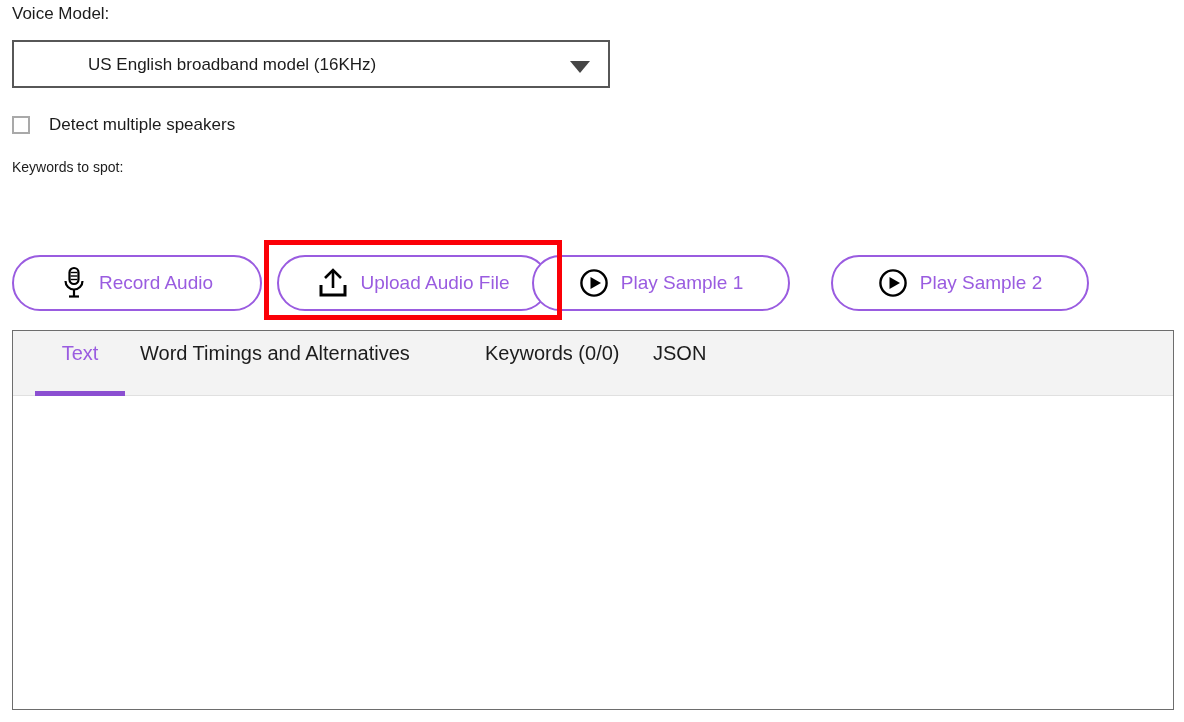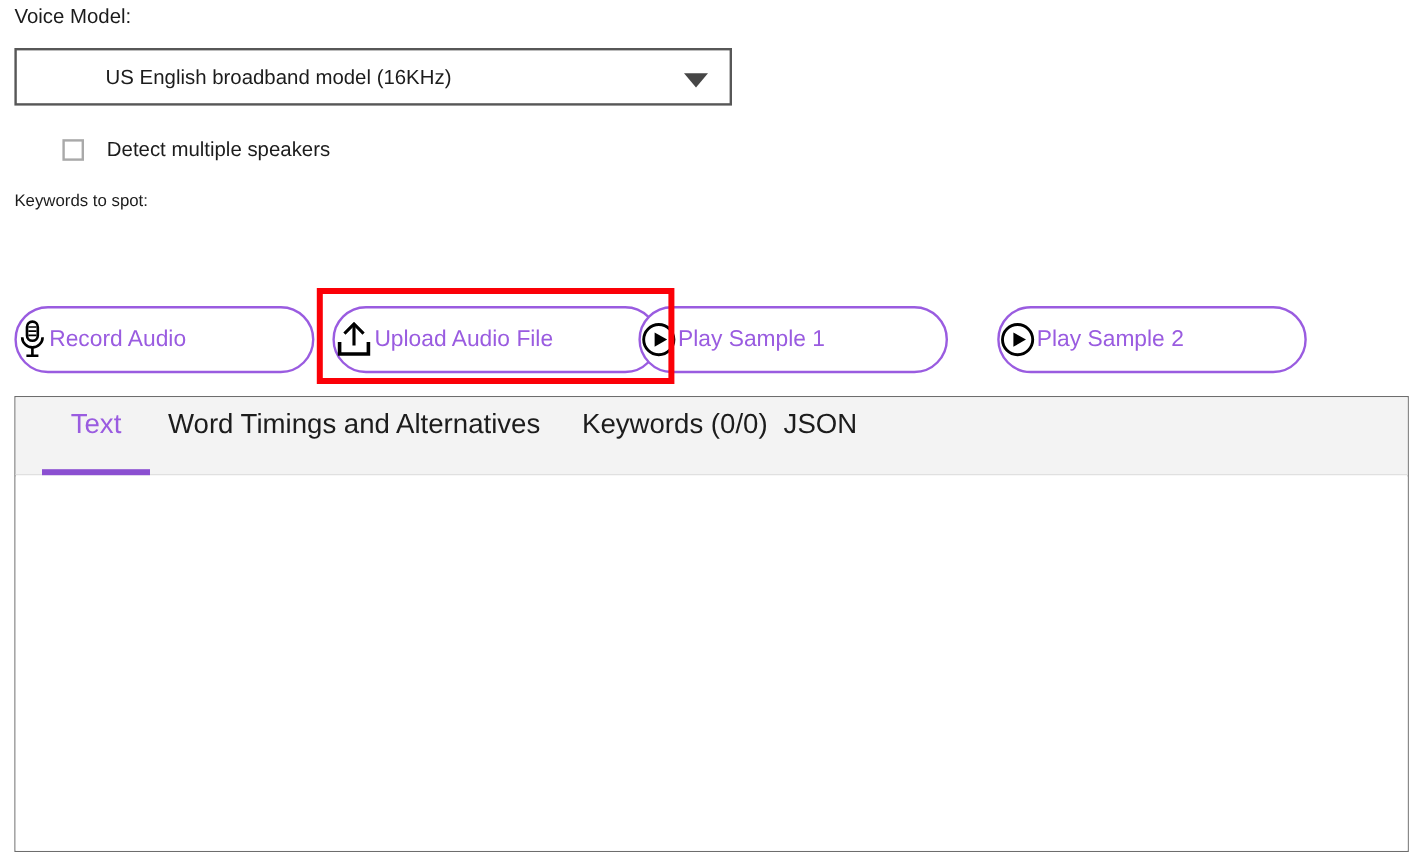--- a/index.html
+++ b/index.html
@@ -63,21 +63,20 @@
   }
 
   
   .checkbox-row {
     position: absolute;
     left: 12px;
     top: 114px;
     height: 22px;
     display: flex;
     align-items: center;
-    margin-left: 40px;
   }
 
   .checkbox-box {
     width: 18px;
     height: 18px;
     border: 2px solid #a9a9a9;
     background: #ffffff;
     box-sizing: border-box;
     display: inline-block;
   }
@@ -127,22 +126,22 @@
   .pill {
     position: absolute;
     top: 255px;
     height: 56px;
     border: 2px solid #9a5ce0;
     border-radius: 28px;
     background: #ffffff;
     box-sizing: border-box;
     display: flex;
     align-items: center;
-    justify-content: flex-start;
-    gap: 1px;
+    justify-content: center;
+    gap: 12px;
     cursor: pointer;
   }
 
   .pill-label {
     font-size: 19px;
     color: #9a5ce0;
     white-space: nowrap;
   }
 
   .pill-icon {
@@ -192,21 +191,21 @@
     box-sizing: border-box;
   }
 
   .tab {
     position: absolute;
     top: 0;
     height: 65px;
     display: flex;
     align-items: center;
     cursor: pointer;
-    font-size: 23px;
+    font-size: 20px;
     color: #1c1c1c;
     white-space: nowrap;
     padding: 0 0 20px 0;
     box-sizing: border-box;
   }
 
   .tab.active {
     color: #9a5ce0;
   }
 

